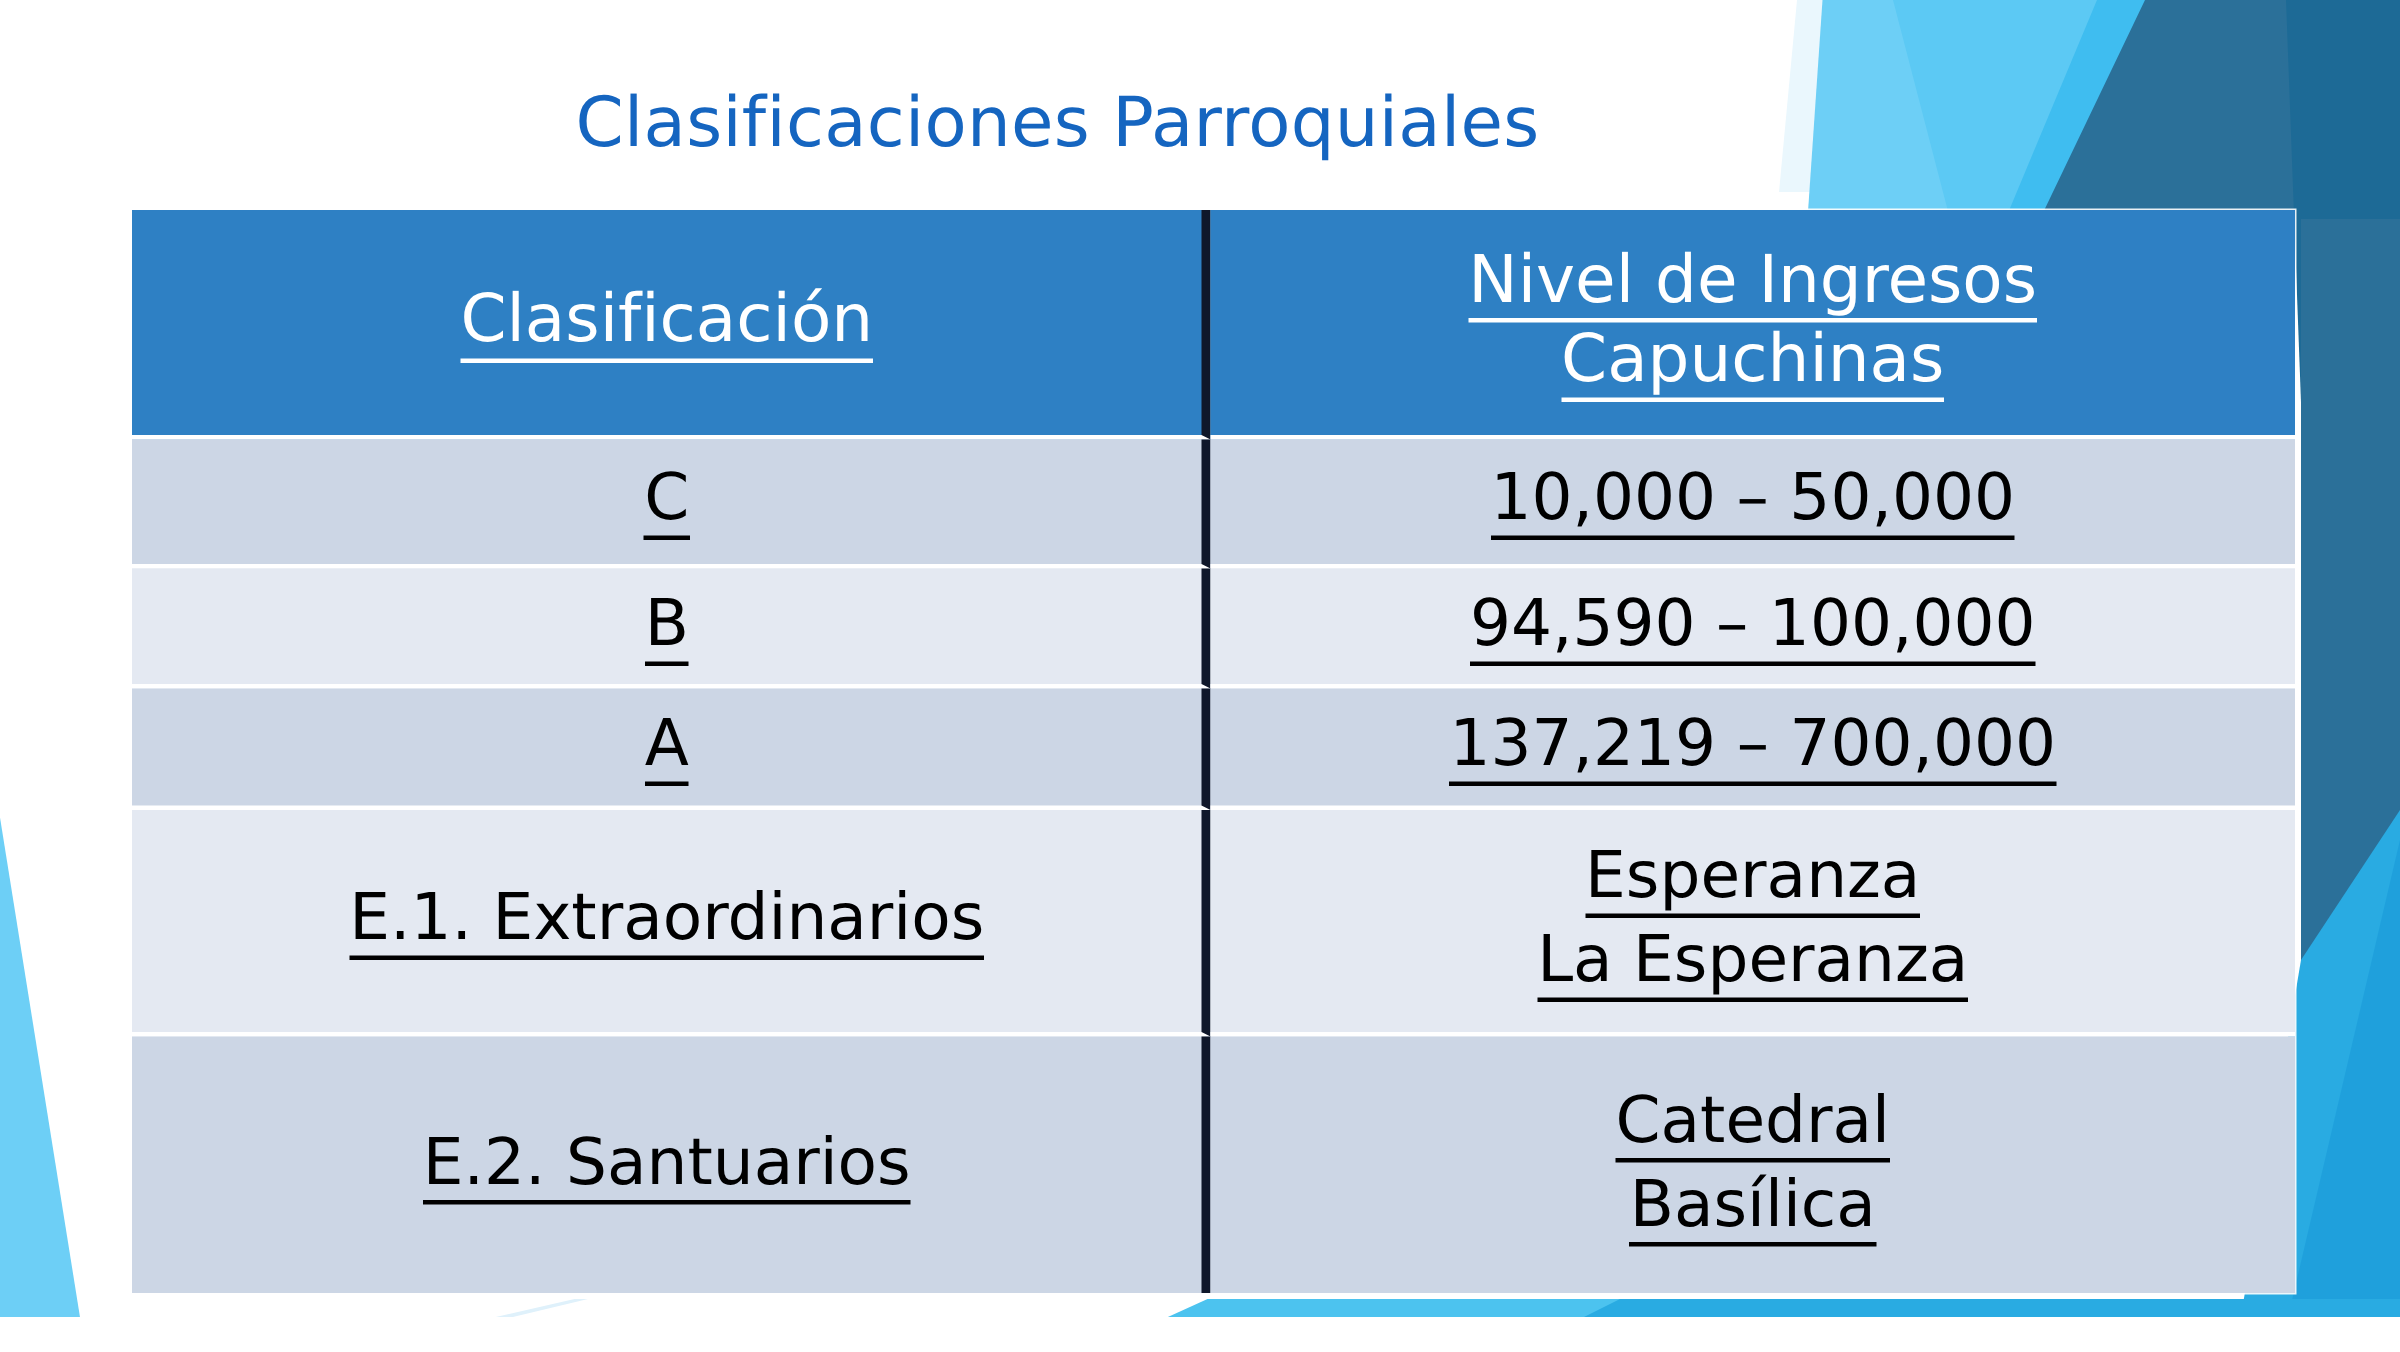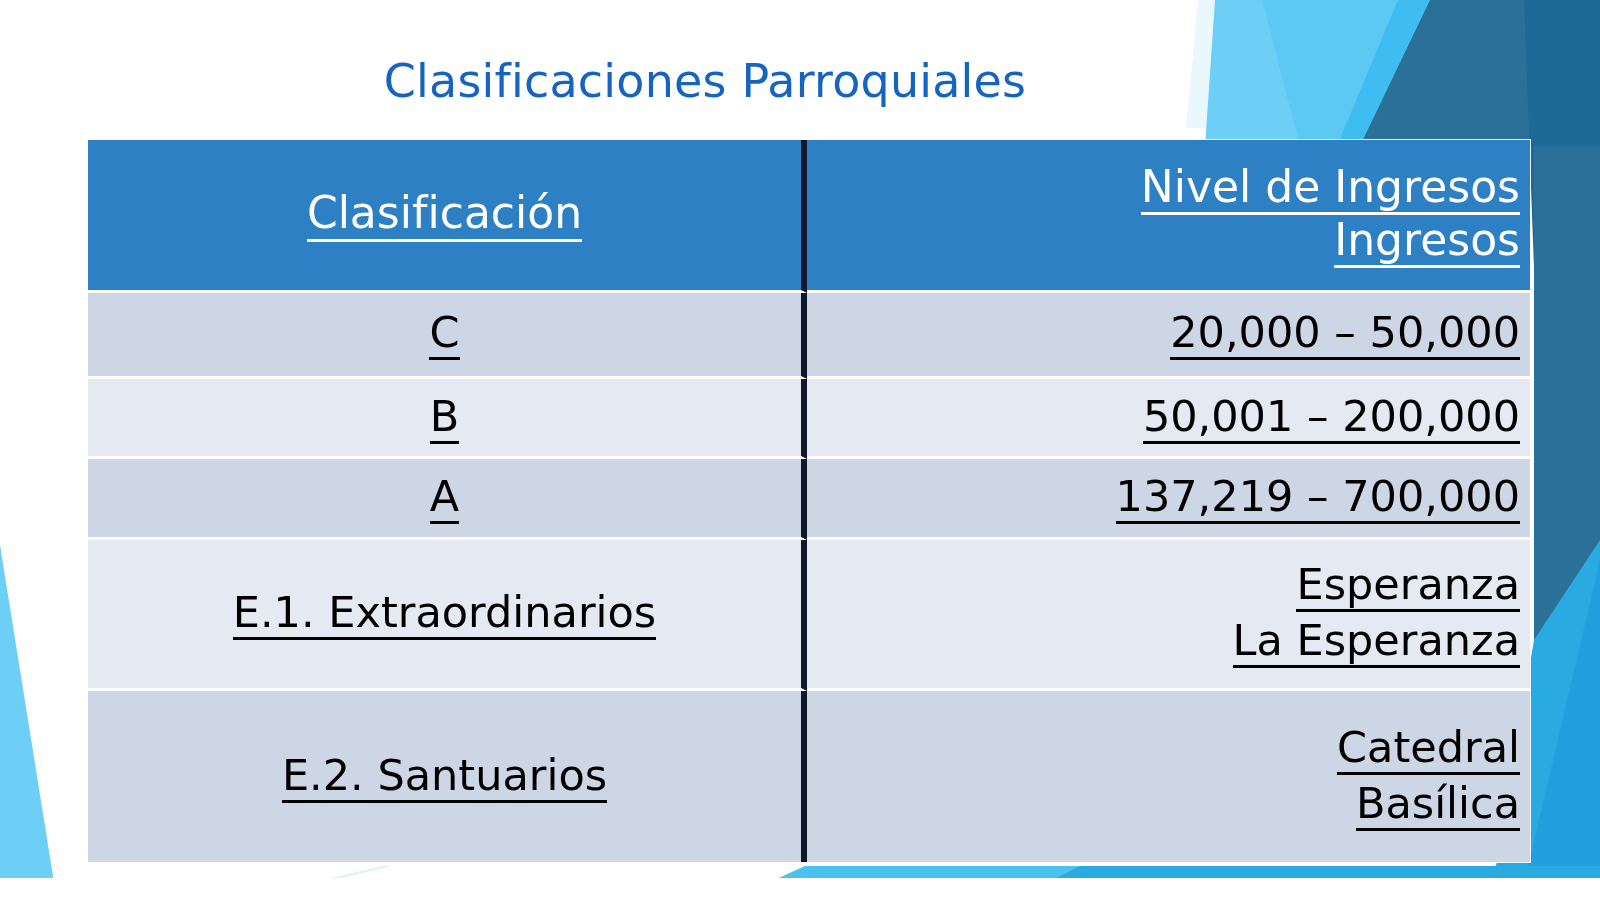--- a/index.html
+++ b/index.html
@@ -66,21 +66,20 @@
   .clas-table td {
     padding: 0 10px;
     text-align: center;
     vertical-align: middle;
     border-right: 6px solid #0f172a;
     border-bottom: 3px solid #ffffff;
   }
   .clas-table th:last-child,
   .clas-table td:last-child {
     border-right: none;
-    text-align: right;
   }
   .clas-table tr:last-child td {
     border-bottom: none;
   }
 
   
   .clas-table thead th {
     background: #2e80c4;
     color: #ffffff;
     font-weight: 400;
@@ -151,41 +150,41 @@
         <col class="col-left">
         <col class="col-right">
       </colgroup>
       <thead>
         <tr>
           <th>
             <span class="hdr-stack"><span class="hdr-line">Clasificación</span></span>
           </th>
           <th>
             <span class="hdr-stack"><span class="hdr-line">Nivel de Ingresos</span></span>
-            <span class="hdr-stack"><span class="hdr-line">Ingresos</span></span>
+            <span class="hdr-stack"><span class="hdr-line">Capuchinas</span></span>
           </th>
         </tr>
       </thead>
       <tbody>
 
         <tr class="row-dark row-h-short">
           <td>
             <span class="u-stack"><span class="u-line">C</span></span>
           </td>
           <td>
-            <span class="u-stack"><span class="u-line">20,000 – 50,000</span></span>
+            <span class="u-stack"><span class="u-line">10,000 – 50,000</span></span>
           </td>
         </tr>
 
         <tr class="row-light row-h-mid">
           <td>
             <span class="u-stack"><span class="u-line">B</span></span>
           </td>
           <td>
-            <span class="u-stack"><span class="u-line">50,001 – 200,000</span></span>
+            <span class="u-stack"><span class="u-line">94,590 – 100,000</span></span>
           </td>
         </tr>
 
         <tr class="row-dark row-h-mid">
           <td>
             <span class="u-stack"><span class="u-line">A</span></span>
           </td>
           <td>
             <span class="u-stack"><span class="u-line">137,219 – 700,000</span></span>
           </td>

